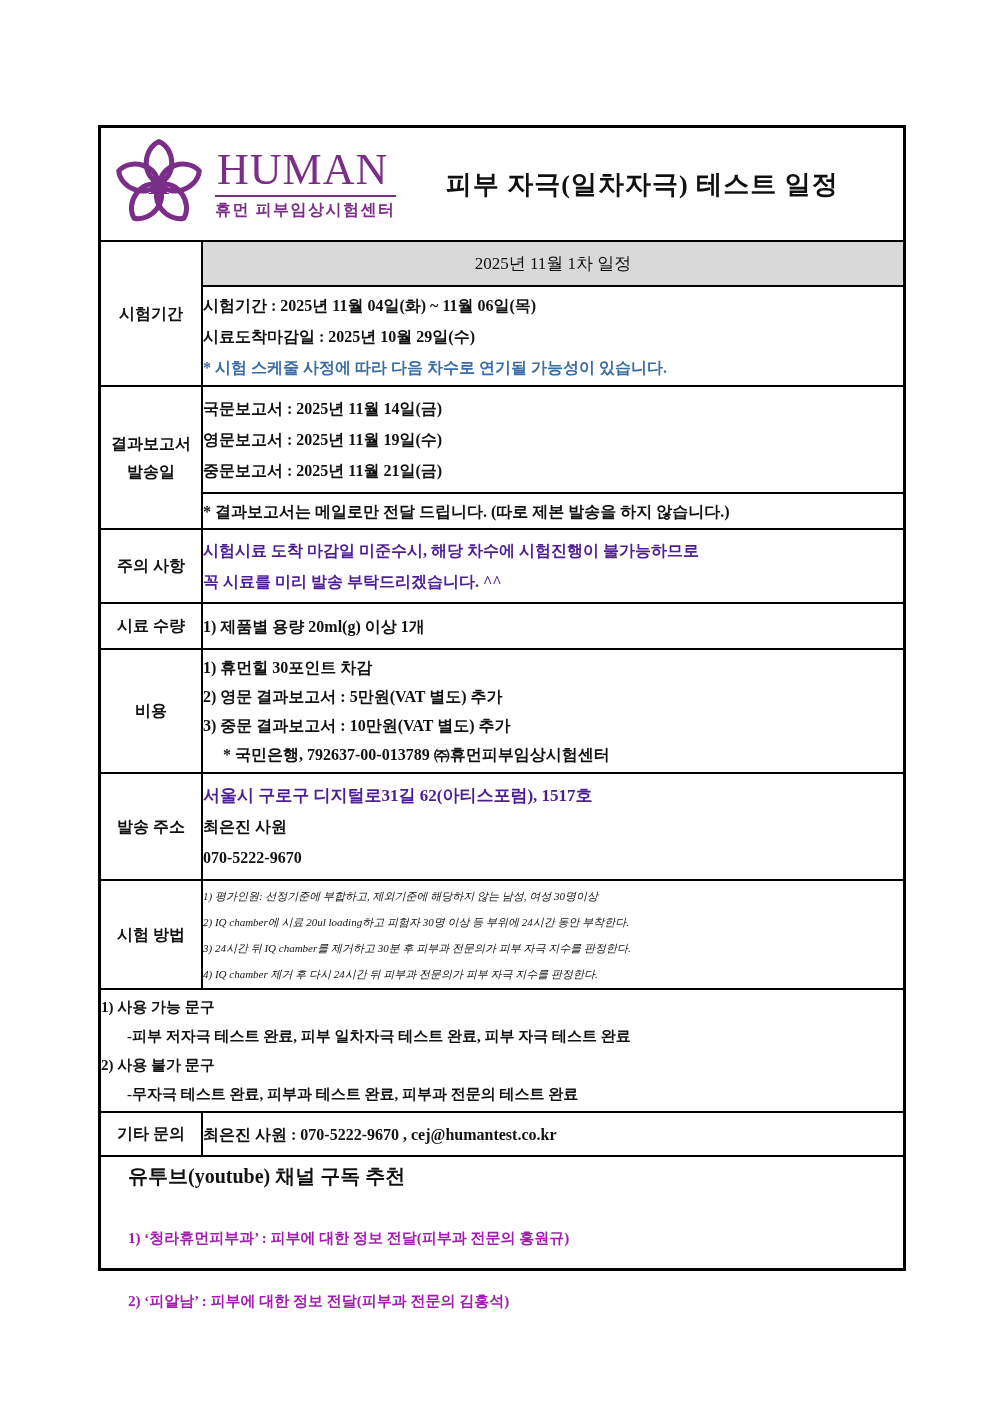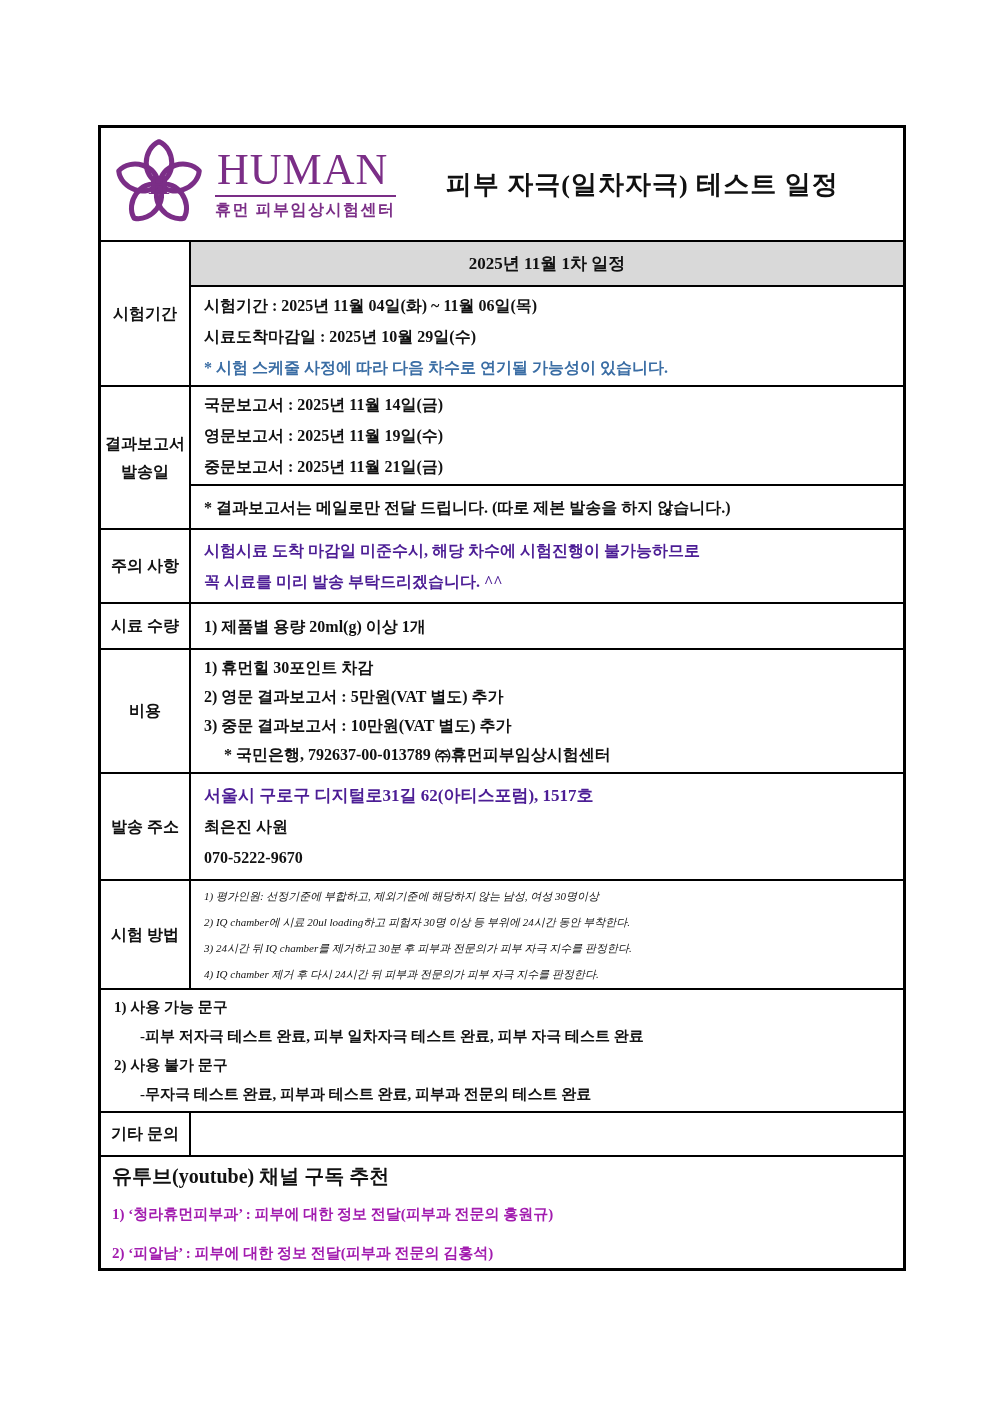--- a/index.html
+++ b/index.html
@@ -15,32 +15,32 @@
     position: absolute; left: 98px; top: 125px;
     width: 808px; height: 1146px;
     border: 3px solid #000;
     display: flex; flex-direction: column;
     background: #fff;
   }
   .row { display: flex; flex-shrink: 0; }
   .row + .row { border-top: 2px solid #000; }
 
   .label-cell {
-    width: 90px; flex-shrink: 0;
+    width: 102px; flex-shrink: 0;
     border-right: 2px solid #000;
     display: flex; flex-direction: column;
     align-items: center; justify-content: center;
     font-size: 16px; font-weight: 600; line-height: 1.7;
     text-align: right;
   }
   .label-bold { font-weight: 700; }
   .content-col { flex: 1; display: flex; flex-direction: column; min-width: 0; }
   .cell {
     flex: 1; display: flex; flex-direction: column; justify-content: center;
-    padding-left: 13px; padding-right: 8px;
+    padding-right: 8px;
   }
   .line { font-size: 16px; font-weight: 600; line-height: 31px; white-space: nowrap; }
   .line.small { font-size: 11px; line-height: 26px; font-weight: 500; font-style: italic; }
   .line.mid { font-size: 15px; line-height: 29px; }
   .indent1 { padding-left: 20px; }
   .indent2 { padding-left: 26px; }
   .red  { color: #4c1d95; }
   .blue { color: #3a6da4; }
 
   
@@ -59,36 +59,36 @@
   }
   .title-wrap { flex: 1; text-align: center; padding-right: 14px; }
   .doc-title { font-size: 26px; font-weight: 700; letter-spacing: 1px; }
 
   
   .row-test-period { height: 145px; }
   .banner {
     height: 45px; flex-shrink: 0;
     background: #d9d9d9; border-bottom: 2px solid #000;
     display: flex; align-items: center; justify-content: center;
-    font-size: 17px; font-weight: 700;
+    font-size: 17px; font-weight: 400;
   }
   .row-report { height: 143px; }
-  .report-note { height: 44px; flex: none; border-top: 2px solid #000; }
+  .report-note { height: 36px; flex: none; border-top: 2px solid #000; }
   .row-caution { height: 74px; }
   .row-sample { height: 46px; }
   .row-cost { height: 124px; }
   .cost-cell .line { line-height: 29px; }
   .row-address { height: 107px; }
   .address-red { font-size: 17px; }
   .row-method { height: 109px; }
   .row-labeling { height: 123px; }
   .row-contact { height: 44px; }
 
   
-  .row-youtube { flex: 1; flex-direction: column; justify-content: center; padding-left: 11px; }
+  .row-youtube { flex: 1; flex-direction: column; justify-content: center; padding-left: 27px; gap: 24px; }
   .yt-title { font-size: 20px; font-weight: 700; line-height: 38px; }
   .yt-line { font-size: 15px; font-weight: 600; line-height: 39px; color: #a21caf; white-space: nowrap; }
 </style>
 </head>
 <body>
 
 <div class="page">
   <div class="doc-table">
 
     <div class="row header-row">
@@ -190,20 +190,23 @@
       <div class="cell">
         <div class="line mid">1) 사용 가능 문구</div>
         <div class="line mid indent2">-피부 저자극 테스트 완료, 피부 일차자극 테스트 완료, 피부 자극 테스트 완료</div>
         <div class="line mid">2) 사용 불가 문구</div>
         <div class="line mid indent2">-무자극 테스트 완료, 피부과 테스트 완료, 피부과 전문의 테스트 완료</div>
       </div>
     </div>
 
     <div class="row row-contact">
       <div class="label-cell">기타 문의</div>
+      <div class="cell">
+        <div class="line">최은진 사원 : 070-5222-9670 , cej@humantest.co.kr</div>
+      </div>
     </div>
 
     <div class="row row-youtube">
       <div class="yt-title">유투브(youtube) 채널 구독 추천</div>
       <div class="yt-line">1) ‘청라휴먼피부과’ : 피부에 대한 정보 전달(피부과 전문의 홍원규)</div>
       <div class="yt-line">2) ‘피알남’ : 피부에 대한 정보 전달(피부과 전문의 김홍석)</div>
     </div>
 
   </div>
 </div>

